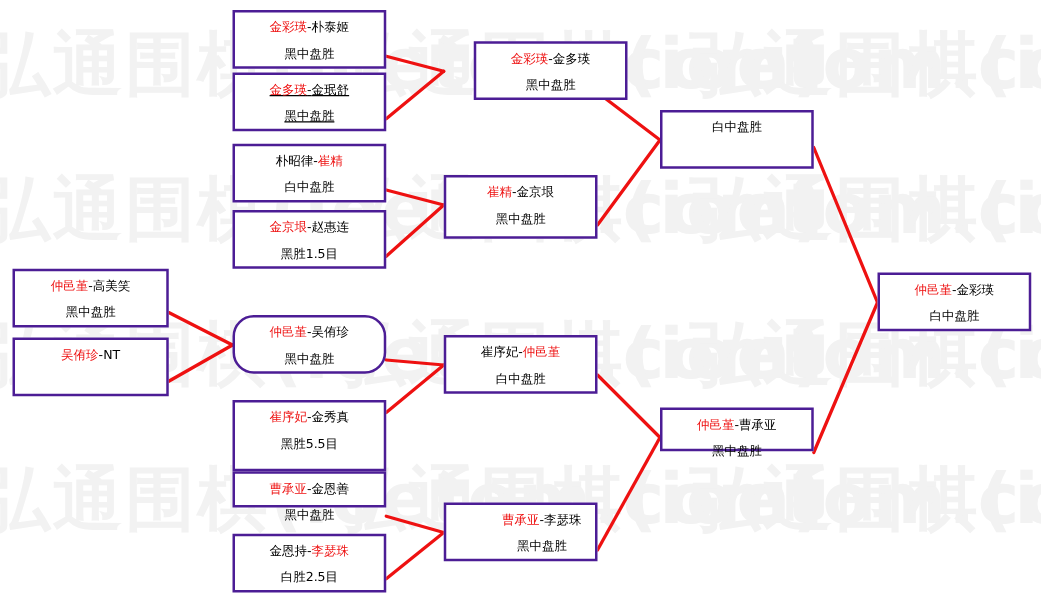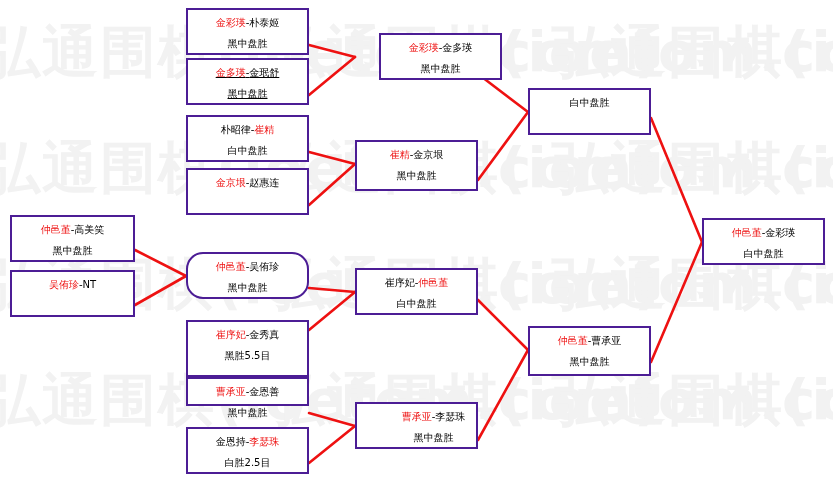--- a/index.html
+++ b/index.html
@@ -138,20 +138,21 @@
       <div class="box" style="left: 186px; top: 58px; width: 123px; height: 47px; text-decoration: underline;">
         <span class="ln"><span class="red">金多瑛</span><span class="blk">-</span><span class="blk">金珉舒</span></span>
         <span class="ln blk">黑中盘胜</span>
       </div>
       <div class="box" style="left: 186px; top: 115px; width: 123px; height: 47px;">
         <span class="ln"><span class="blk">朴昭律</span><span class="blk">-</span><span class="red">崔精</span></span>
         <span class="ln blk">白中盘胜</span>
       </div>
       <div class="box" style="left: 186px; top: 168px; width: 123px; height: 47px;">
         <span class="ln"><span class="red">金京垠</span><span class="blk">-</span><span class="blk">赵惠连</span></span>
+        <span class="ln blk">黑胜1.5目</span>
       </div>
       <div class="box" style="left: 186px; top: 252px; width: 123px; height: 47px; border-radius: 17px;">
         <span class="ln"><span class="red">仲邑堇</span><span class="blk">-</span><span class="blk">吴侑珍</span></span>
         <span class="ln blk">黑中盘胜</span>
       </div>
       <div class="box" style="left: 186px; top: 320px; width: 123px; height: 57px;">
         <span class="ln"><span class="red">崔序妃</span><span class="blk">-</span><span class="blk">金秀真</span></span>
         <span class="ln blk">黑胜5.5目</span>
       </div>
       <div class="box" style="left: 186px; top: 377px; width: 123px; height: 29px;">
@@ -174,21 +175,21 @@
         <span class="ln"><span class="blk">崔序妃</span><span class="blk">-</span><span class="red">仲邑堇</span></span>
         <span class="ln blk">白中盘胜</span>
       </div>
       <div class="box" style="left: 355px; top: 402px; width: 123px; height: 47px; padding-left: 34px;">
         <span class="ln"><span class="red">曹承亚</span><span class="blk">-</span><span class="blk">李瑟珠</span></span>
         <span class="ln blk">黑中盘胜</span>
       </div>
       <div class="box" style="left: 528px; top: 88px; width: 123px; height: 47px;">
         <span class="ln blk">白中盘胜</span>
       </div>
-      <div class="box" style="left: 528px; top: 326px; width: 123px; height: 50px;">
+      <div class="box" style="left: 528px; top: 326px; width: 123px; height: 35px;">
         <span class="ln"><span class="red">仲邑堇</span><span class="blk">-</span><span class="blk">曹承亚</span></span>
         <span class="ln blk">黑中盘胜</span>
       </div>
       <div class="box" style="left: 702px; top: 218px; width: 123px; height: 47px;">
         <span class="ln"><span class="red">仲邑堇</span><span class="blk">-</span><span class="blk">金彩瑛</span></span>
         <span class="ln blk">白中盘胜</span>
       </div>
     </div>
 
 </div>

